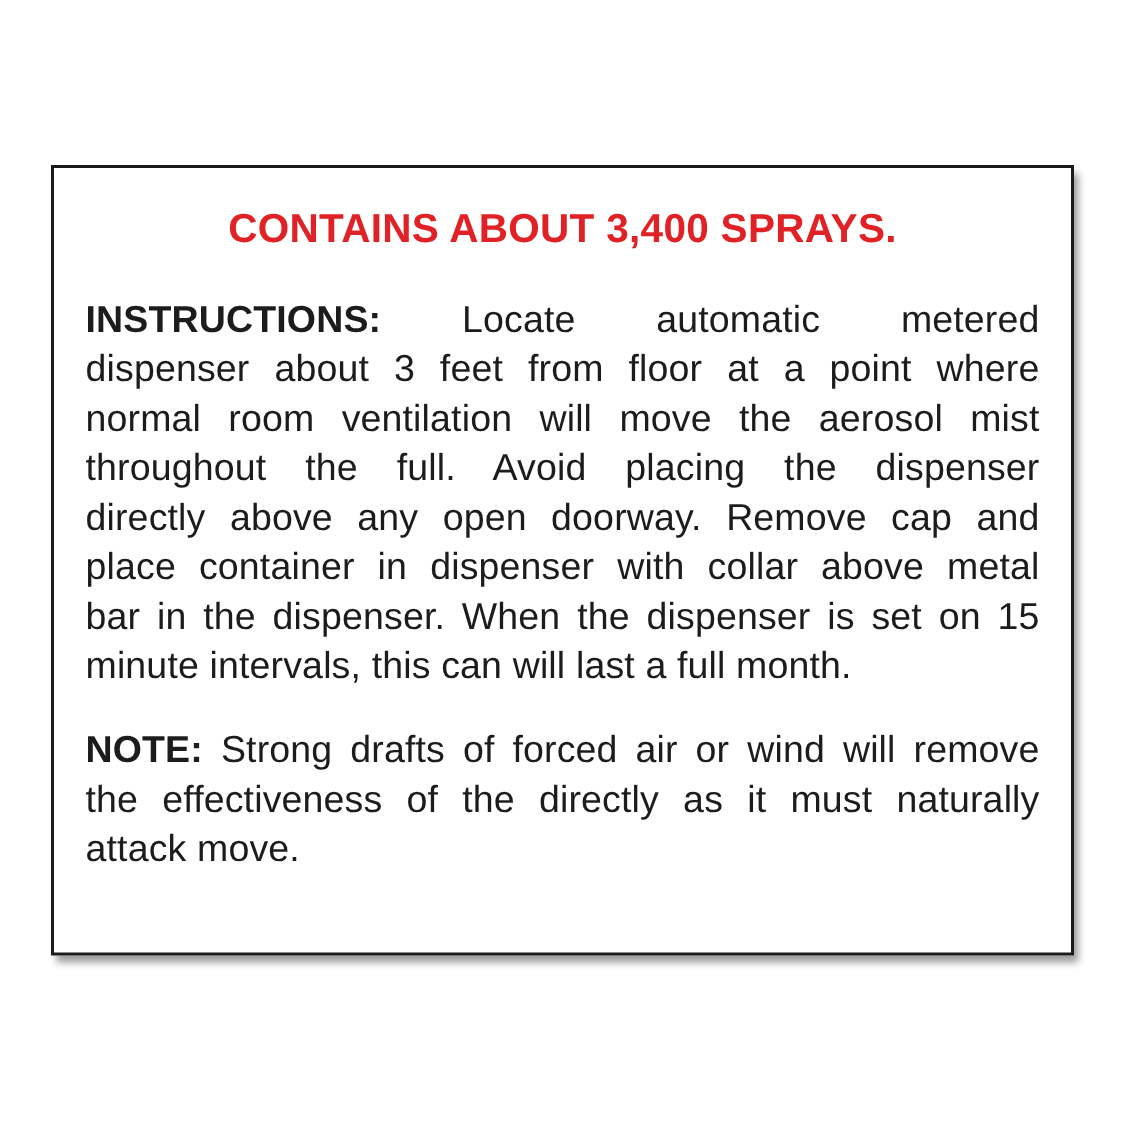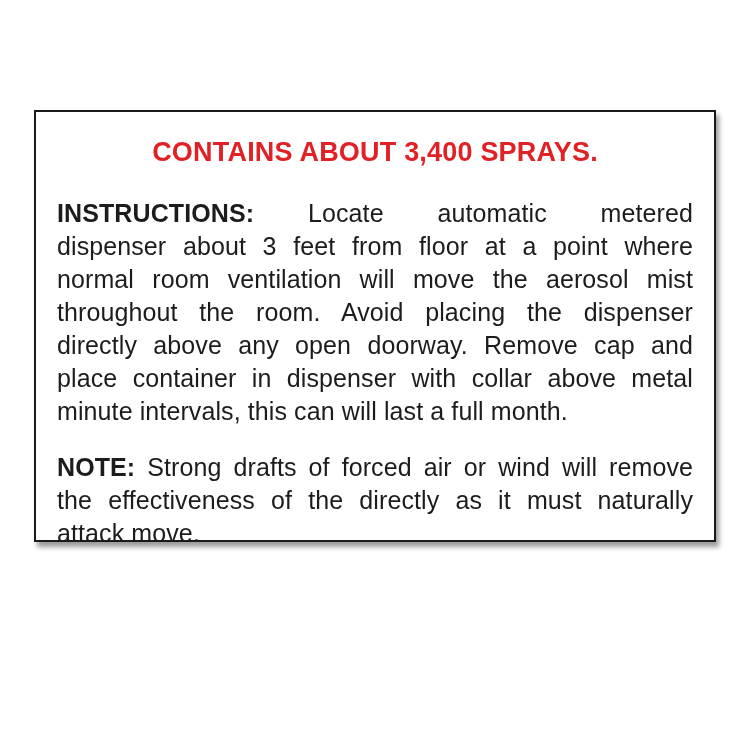--- a/index.html
+++ b/index.html
@@ -14,21 +14,21 @@
     position: relative;
     width: 750px;
     height: 750px;
     background: #ffffff;
   }
   .label-card {
     position: absolute;
     left: 34px;
     top: 110px;
     width: 682px;
-    height: 432px;
+    height: 527px;
     box-sizing: border-box;
     background: #ffffff;
     border: 2.5px solid #1a1a1a;
     box-shadow: 3px 5px 5px rgba(0,0,0,0.40);
     padding: 0 21px;
     overflow: hidden;
   }
   .heading {
     margin-top: 24px;
     text-align: center;
@@ -64,23 +64,24 @@
 
     <div class="heading">CONTAINS ABOUT 3,400 SPRAYS.</div>
 
     <div class="para para-instructions">
       <div class="jline">
         <span class="lead">INSTRUCTIONS:</span>
         <span>Locate automatic metered</span>
       </div>
       <div class="jline">dispenser about 3 feet from floor at a point where</div>
       <div class="jline">normal room ventilation will move the aerosol mist</div>
-      <div class="jline">throughout the room. Avoid placing the dispenser</div>
+      <div class="jline">throughout the full. Avoid placing the dispenser</div>
       <div class="jline">directly above any open doorway. Remove cap and</div>
       <div class="jline">place container in dispenser with collar above metal</div>
+      <div class="jline">bar in the dispenser. When the dispenser is set on 15</div>
       <div class="lline">minute intervals, this can will last a full month.</div>
     </div>
 
     <div class="para para-note">
       <div class="jline">
         <span class="lead">NOTE:</span>
         <span>Strong drafts of forced air or wind will remove</span>
       </div>
       <div class="jline">the effectiveness of the directly as it must naturally</div>
       <div class="lline">attack move.</div>

